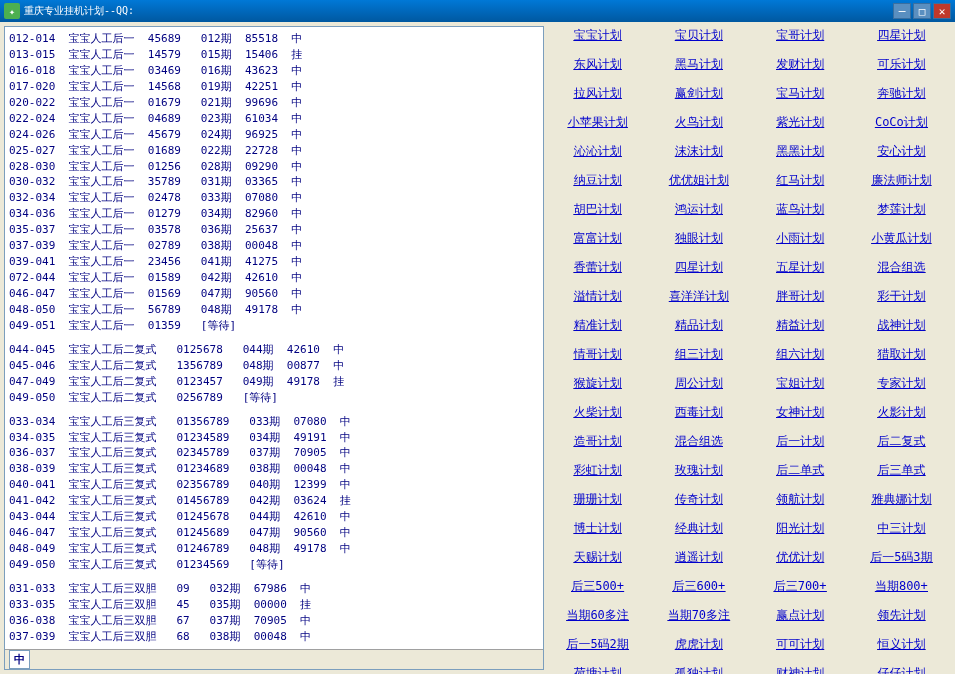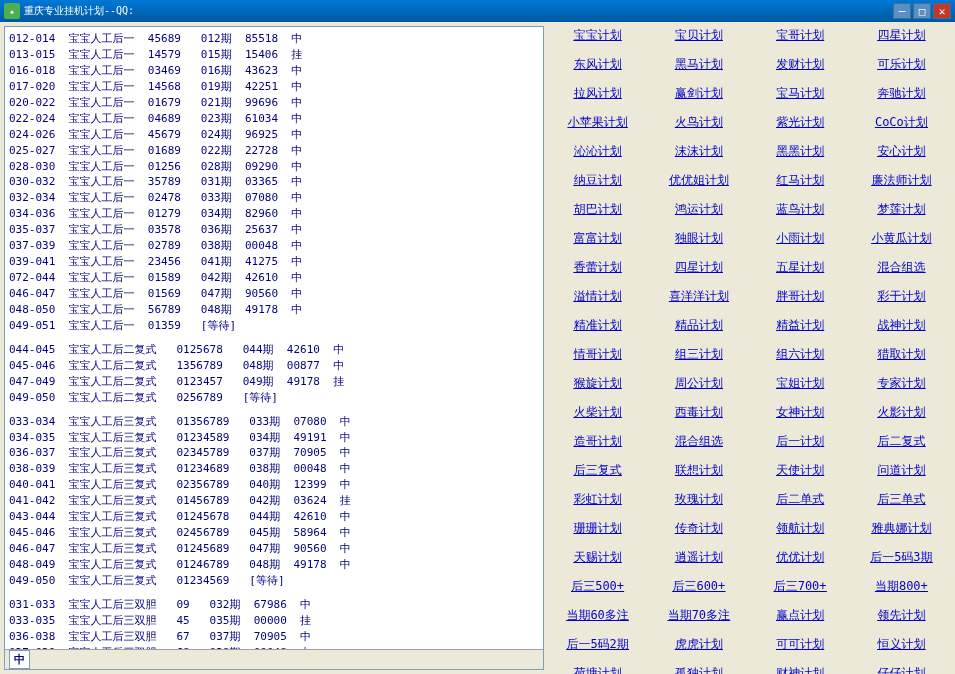--- a/index.html
+++ b/index.html
@@ -223,21 +223,20 @@
         <div class="data-line">047-049  宝宝人工后二复式   0123457   049期  49178  挂</div>
         <div class="data-line">049-050  宝宝人工后二复式   0256789   [等待]</div>
         <div class="section-gap"></div>
         <div class="data-line">033-034  宝宝人工后三复式   01356789   033期  07080  中</div>
         <div class="data-line">034-035  宝宝人工后三复式   01234589   034期  49191  中</div>
         <div class="data-line">036-037  宝宝人工后三复式   02345789   037期  70905  中</div>
         <div class="data-line">038-039  宝宝人工后三复式   01234689   038期  00048  中</div>
         <div class="data-line">040-041  宝宝人工后三复式   02356789   040期  12399  中</div>
         <div class="data-line">041-042  宝宝人工后三复式   01456789   042期  03624  挂</div>
         <div class="data-line">043-044  宝宝人工后三复式   01245678   044期  42610  中</div>
-        <div class="data-line">045-046  宝宝人工后三复式   02456789   045期  58964  中</div>
         <div class="data-line">046-047  宝宝人工后三复式   01245689   047期  90560  中</div>
         <div class="data-line">048-049  宝宝人工后三复式   01246789   048期  49178  中</div>
         <div class="data-line">049-050  宝宝人工后三复式   01234569   [等待]</div>
         <div class="section-gap"></div>
         <div class="data-line">031-033  宝宝人工后三双胆   09   032期  67986  中</div>
         <div class="data-line">033-035  宝宝人工后三双胆   45   035期  00000  挂</div>
         <div class="data-line">036-038  宝宝人工后三双胆   67   037期  70905  中</div>
         <div class="data-line">037-039  宝宝人工后三双胆   68   038期  00048  中</div>
       </div>
     <div class="status-bar">
@@ -331,38 +330,38 @@
           <a class="plan-link" href="#">女神计划</a>
           <a class="plan-link" href="#">火影计划</a>
         </div>
         <div class="right-grid">
           <a class="plan-link" href="#">造哥计划</a>
           <a class="plan-link" href="#">混合组选</a>
           <a class="plan-link" href="#">后一计划</a>
           <a class="plan-link" href="#">后二复式</a>
         </div>
         <div class="right-grid">
-          <a class="plan-link" href="#">后三复式</a>
-          <a class="plan-link" href="#">联想计划</a>
-          <a class="plan-link" href="#">天使计划</a>
-          <a class="plan-link" href="#">问道计划</a>
-        </div>
-        <div class="right-grid">
           <a class="plan-link" href="#">彩虹计划</a>
           <a class="plan-link" href="#">玫瑰计划</a>
           <a class="plan-link" href="#">后二单式</a>
           <a class="plan-link" href="#">后三单式</a>
         </div>
         <div class="right-grid">
           <a class="plan-link" href="#">珊珊计划</a>
           <a class="plan-link" href="#">传奇计划</a>
           <a class="plan-link" href="#">领航计划</a>
           <a class="plan-link" href="#">雅典娜计划</a>
         </div>
         <div class="right-grid">
+          <a class="plan-link" href="#">博士计划</a>
+          <a class="plan-link" href="#">经典计划</a>
+          <a class="plan-link" href="#">阳光计划</a>
+          <a class="plan-link" href="#">中三计划</a>
+        </div>
+        <div class="right-grid">
           <a class="plan-link" href="#">天赐计划</a>
           <a class="plan-link" href="#">逍遥计划</a>
           <a class="plan-link" href="#">优优计划</a>
           <a class="plan-link" href="#">后一5码3期</a>
         </div>
         <div class="right-grid">
           <a class="plan-link" href="#">后三500+</a>
           <a class="plan-link" href="#">后三600+</a>
           <a class="plan-link" href="#">后三700+</a>
           <a class="plan-link" href="#">当期800+</a>

